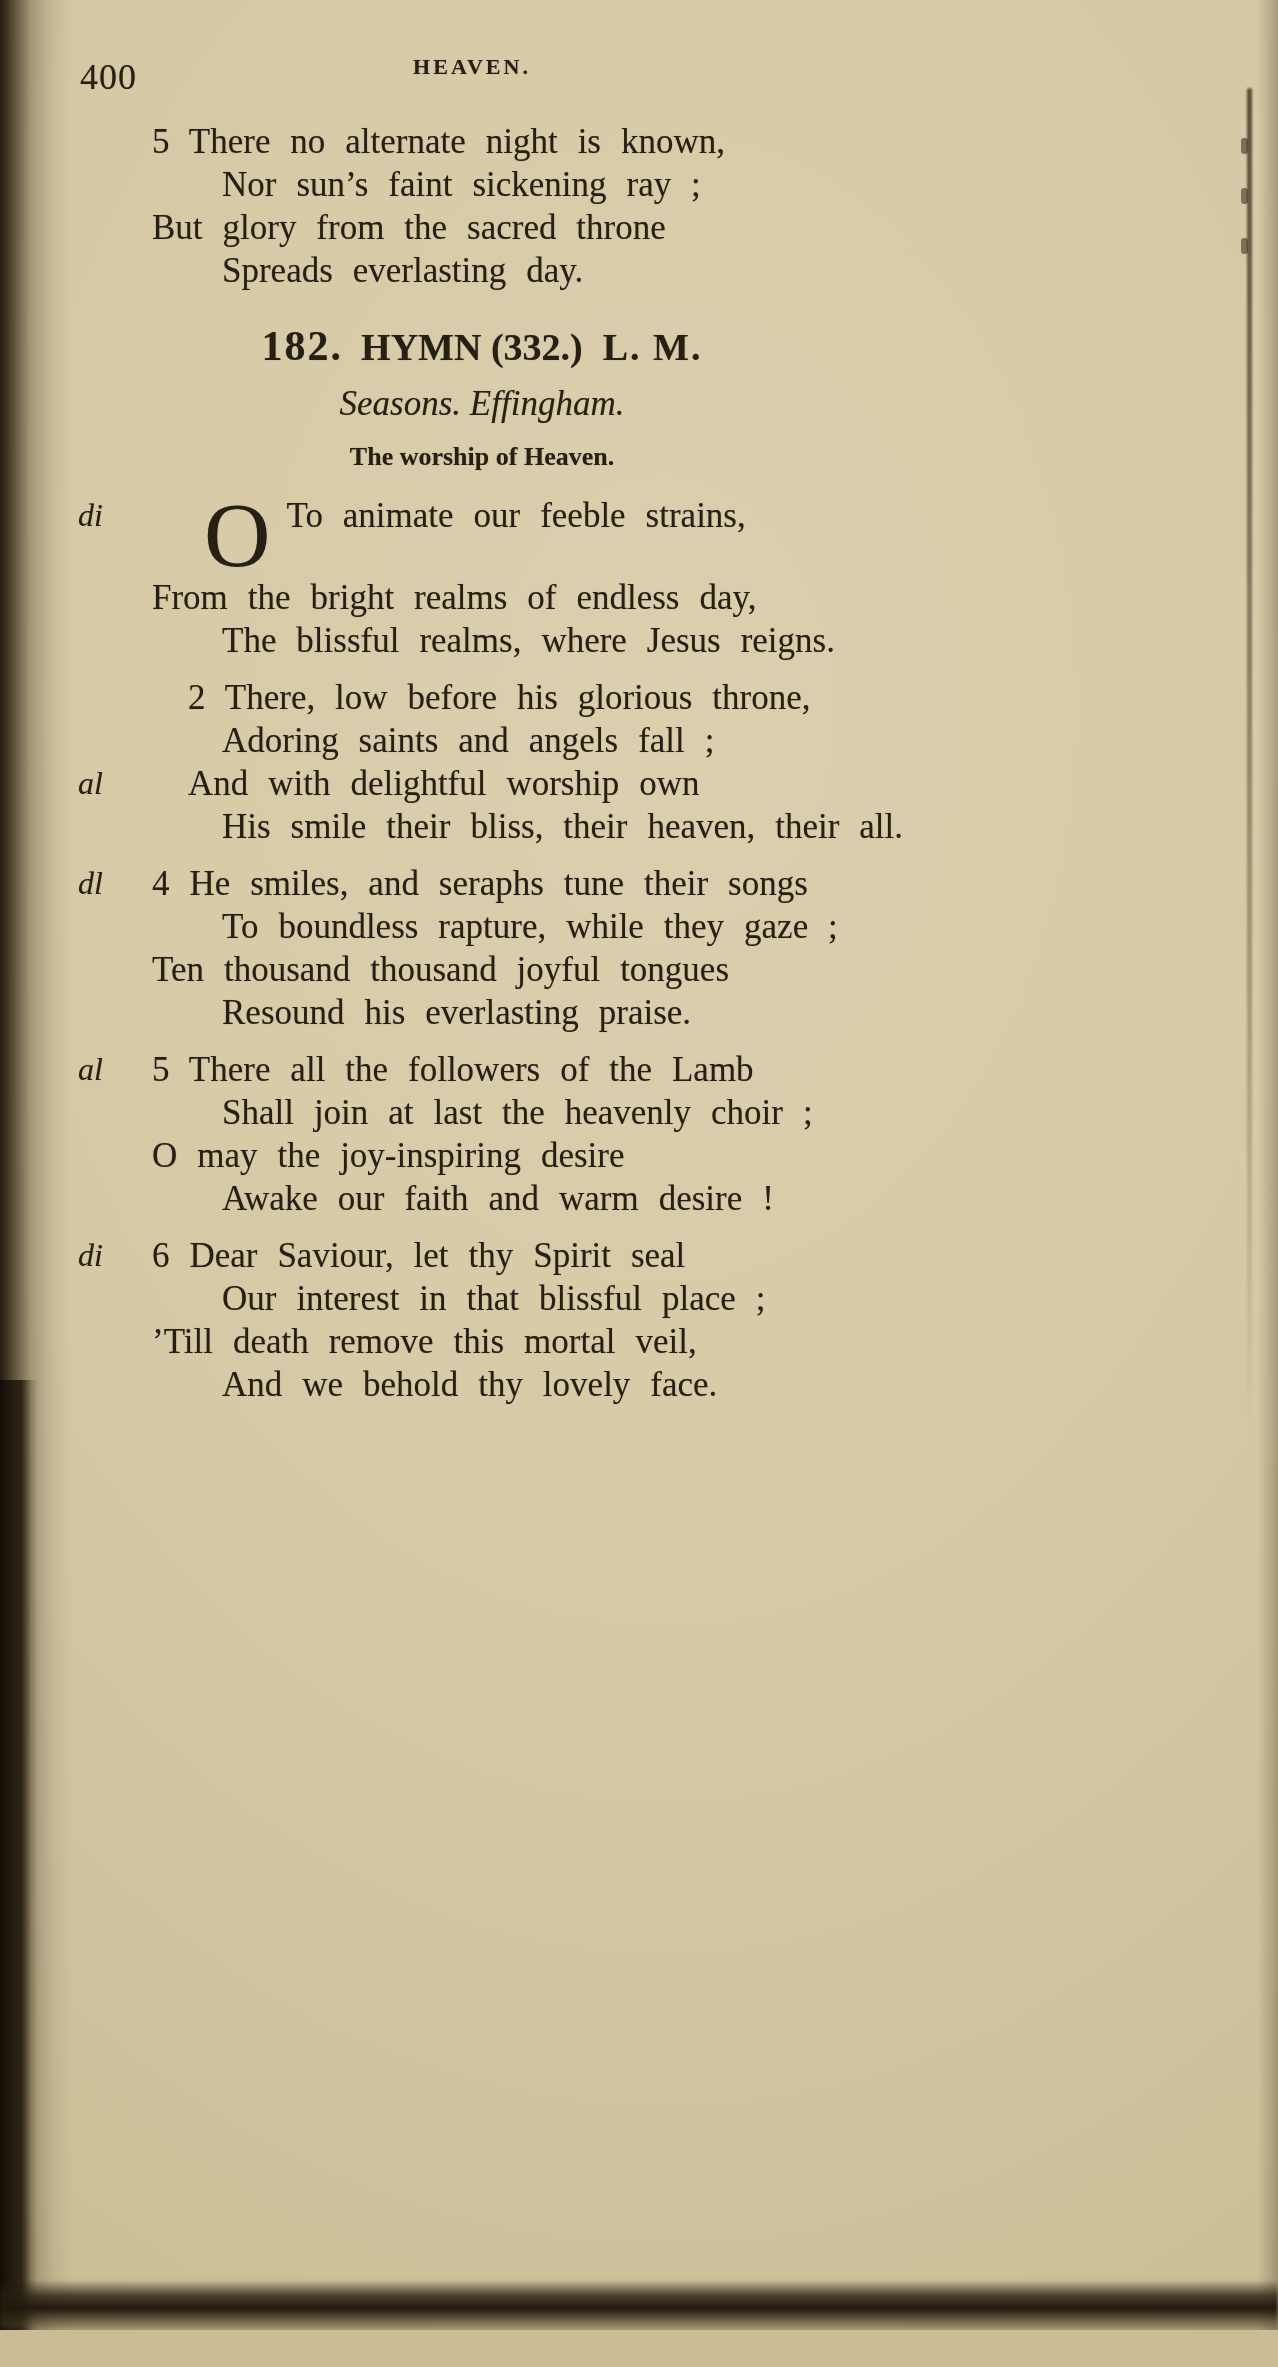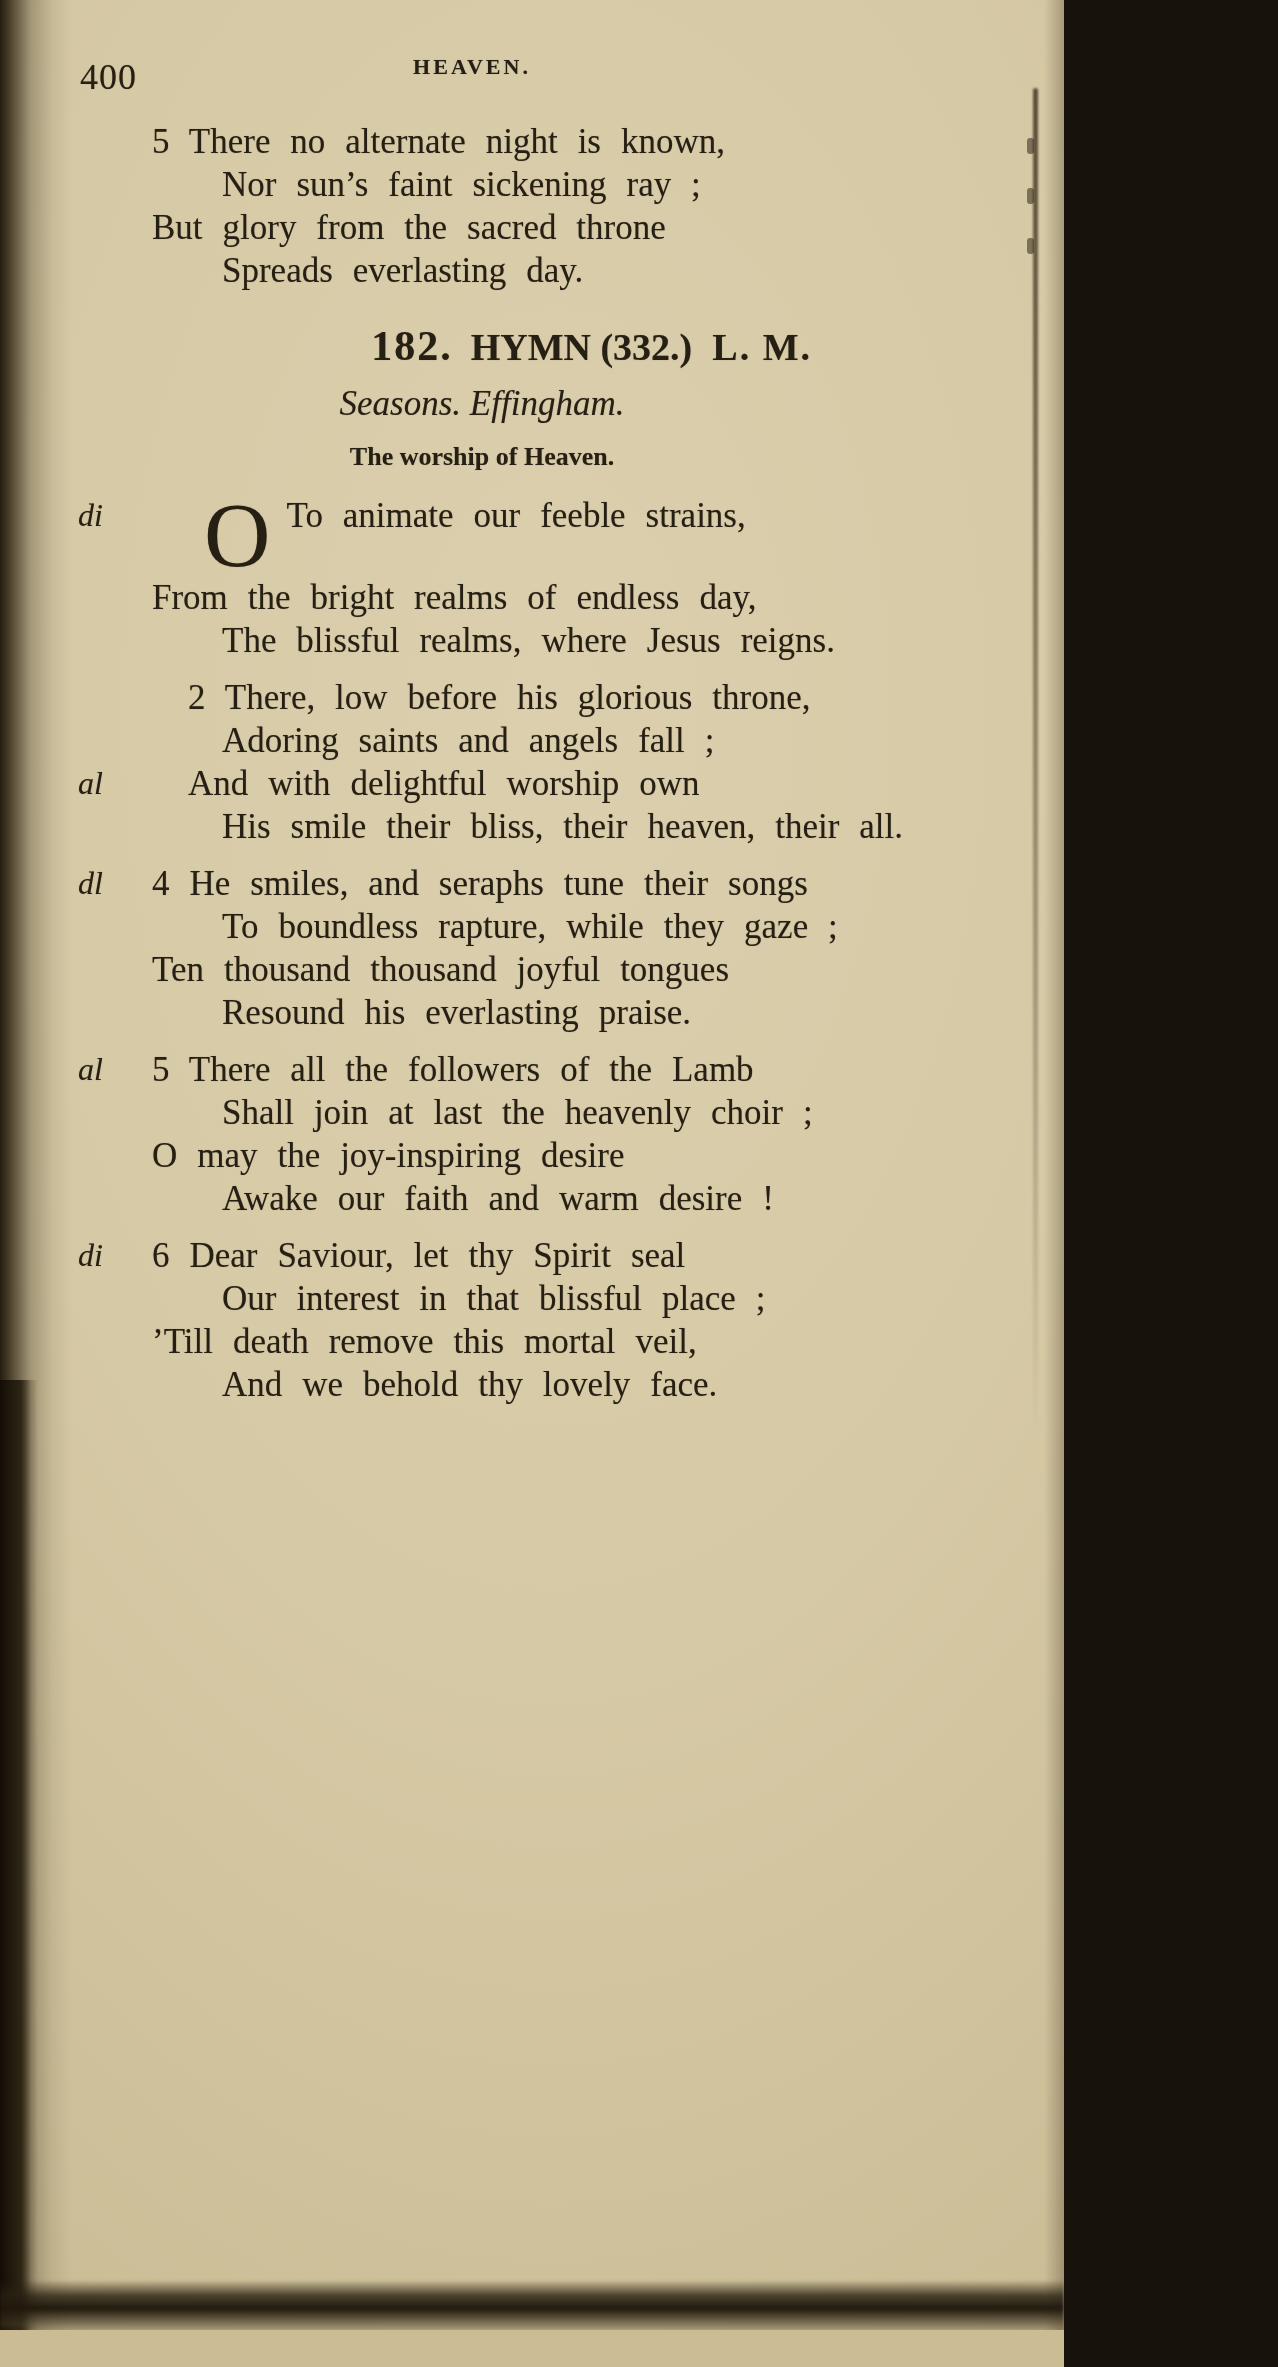--- a/index.html
+++ b/index.html
@@ -1,18 +1,18 @@
 <!DOCTYPE html>
 <html><head>
 <meta charset="utf-8">
 <style>
   * { margin:0; padding:0; box-sizing:border-box; }
   html, body { background:#17120c; }
   .sheet {
-    position:relative; width:1064px; height:2367px; overflow:hidden;
+    position:relative; width:1278px; height:2367px; overflow:hidden;
     background: radial-gradient(ellipse 120% 90% at 52% 30%,
       #dccfae 0%, #d6c9a5 45%, #ccbe97 82%, #c2b38b 100%);
     font-family:"Liberation Serif","DejaVu Serif",serif;
     color:#261f13;
   }
   
   .gutter {
     position:absolute; left:0; top:0; bottom:0; width:72px;
     background: linear-gradient(90deg, #241d11 0%, #3d3320 9%,
       rgba(92,80,56,.42) 42%, rgba(122,110,82,.16) 72%, transparent 100%);
@@ -55,21 +55,21 @@
 
   .line { font-size:35px; line-height:43px; white-space:nowrap; word-spacing:.32em; }
   .in1 { margin-left:70px; }
   .ml36 { margin-left:36px; }
 
   .verse { position:relative; margin-bottom:14px; }
   .margin-note { position:absolute; left:-74px; top:3px;
     font-style:italic; font-size:32px; }
   .verse.note-line3 .margin-note { top:89px; }
 
-  .hymn-head { width:660px; text-align:right; margin-top:30px; }
+  .hymn-head { width:660px; text-align:center; margin-top:30px; }
   .hymn-number { font-weight:bold; font-size:42px; letter-spacing:2px; }
   .hymn-title { font-weight:bold; font-size:38px; margin-left:14px; }
   .hymn-meter { font-weight:bold; font-size:38px; margin-left:16px; letter-spacing:2px; }
   .tune-line { width:660px; text-align:center; font-style:italic;
     font-size:35px; margin-top:14px; }
   .subject-line { width:660px; text-align:center; font-weight:bold;
     font-size:26px; margin-top:18px; margin-bottom:22px; }
 
   .dc-row { display:flex; align-items:flex-start; margin-left:52px; }
   .dropcap { font-size:92px; line-height:82px; margin-right:16px; }

